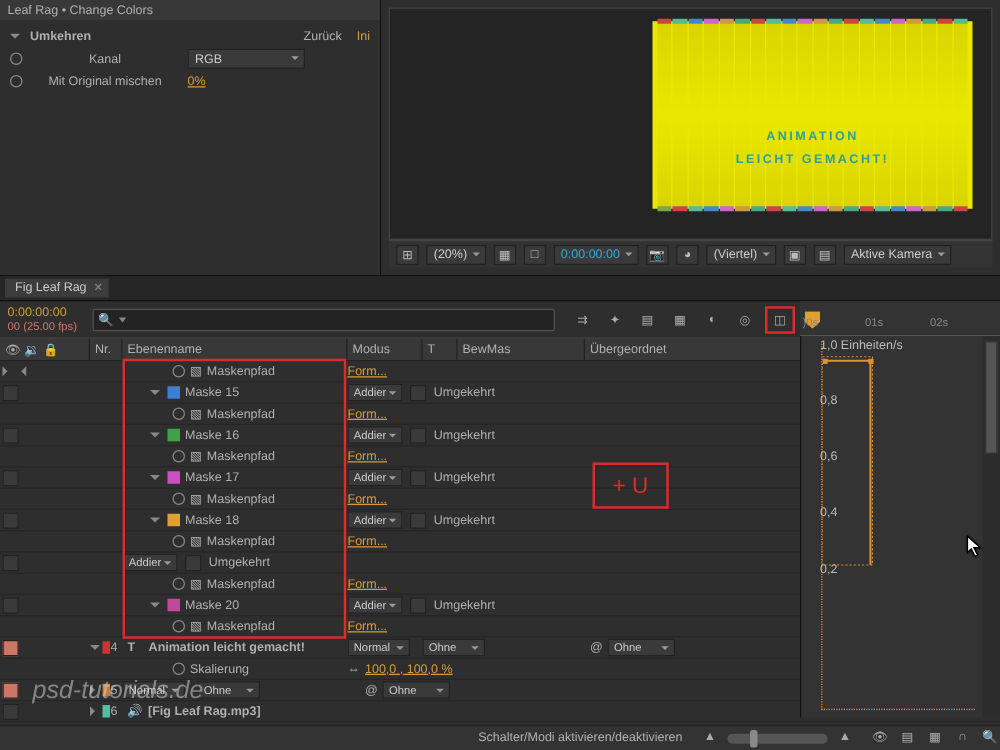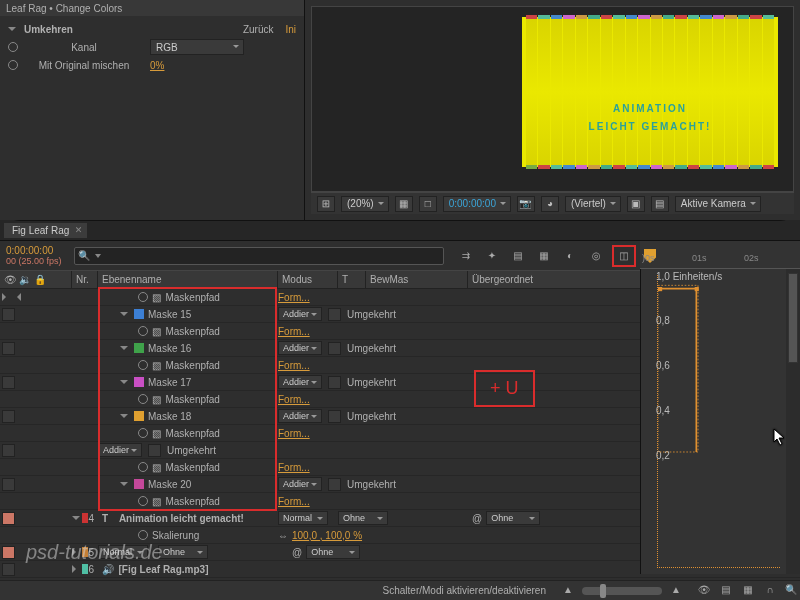--- a/index.html
+++ b/index.html
@@ -23,21 +23,21 @@
 .bar { flex: 1; background: linear-gradient(#d9d400,#eae800,#d9d400); position: relative; }
 .bar::before { content: ""; position: absolute; top: -2px; left: 0; right: 0; height: 4px; background: var(--tc, #c33); }
 .bar::after { content: ""; position: absolute; bottom: -2px; left: 0; right: 0; height: 4px; background: var(--bc, #c33); }
 .comp-text { position: relative; z-index: 2; color: #2aa19b; font-size: 14px; letter-spacing: 2px; font-weight: bold; line-height: 1.3; margin-top: 48px; }
 .preview-toolbar { height: 22px; background: #333; border-top: 1px solid #444; display: flex; align-items: center; gap: 6px; padding: 0 6px; }
 .dd { background: #3a3a3a; border: 1px solid #222; height: 16px; padding: 0 14px 0 5px; position: relative; color: #ccc; display: inline-flex; align-items: center; }
 .dd::after { content: ""; position: absolute; right: 4px; top: 5px; border: 3px solid transparent; border-top-color: #999; }
 .tc { color: #3ba5d8; }
 .tlbtn { width: 18px; height: 16px; background: #3a3a3a; border: 1px solid #222; display: inline-flex; align-items: center; justify-content: center; color: #bbb; }
 
-.timeline-panel { position: absolute; top: 220px; left: 0; right: 0; bottom: 0; background: #2e2e2e; border-top: 1px solid #111; border-radius: 20px; }
+.timeline-panel { position: absolute; top: 220px; left: 0; right: 0; bottom: 0; background: #2e2e2e; border-top: 1px solid #111; }
 .tl-tabs { height: 20px; background: #262626; display: flex; align-items: center; padding: 0 4px; border-bottom: 1px solid #111; }
 .tab { background: #3c3c3c; padding: 2px 18px 2px 8px; position: relative; color: #ccc; }
 .tab .x { position: absolute; right: 5px; top: 2px; color: #888; font-size: 9px; }
 
 .tl-header { height: 30px; display: flex; border-bottom: 1px solid #444; }
 .tl-left { width: 640px; display: flex; align-items: center; gap: 6px; padding-left: 6px; }
 .timecode { color: #d79b3b; }
 .fps { color: #c76; font-size: 9px; }
 .search { flex: 1; height: 18px; background: #232323; border: 1px solid #555; margin: 0 6px; border-radius: 2px; display: flex; align-items: center; padding: 0 4px; gap: 4px; }
 .iconbar { display: flex; gap: 6px; align-items: center; padding-right: 4px; }

